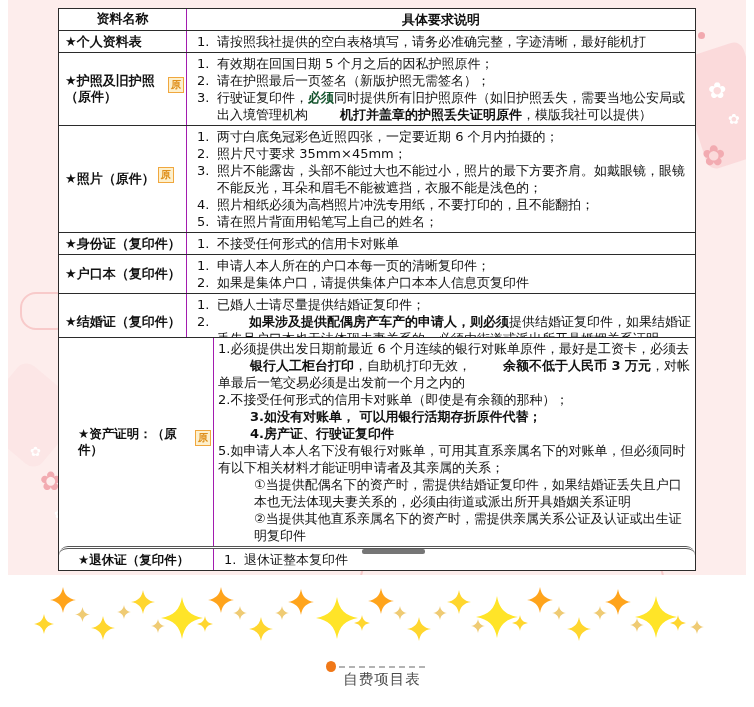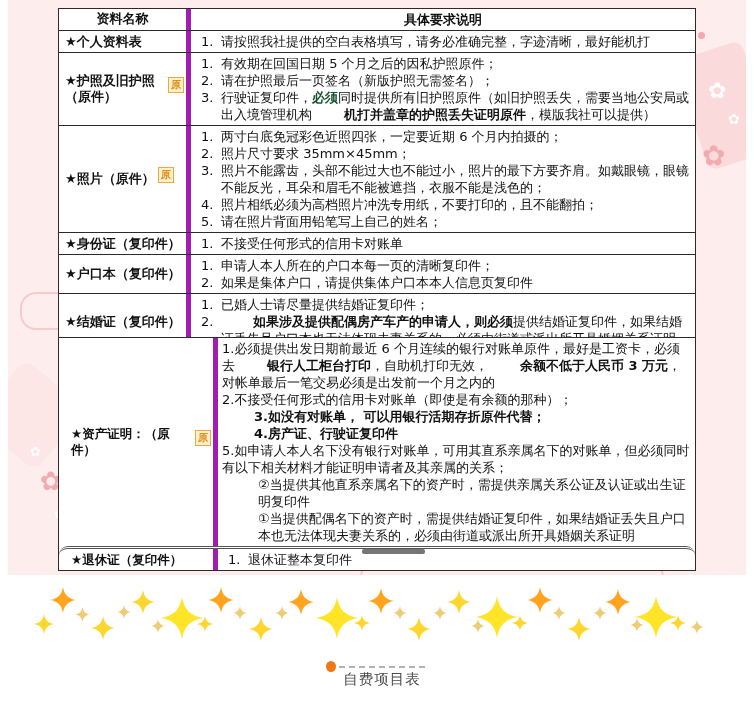--- a/index.html
+++ b/index.html
@@ -20,22 +20,22 @@
   .tbl{position:absolute;left:58px;width:638px;background:#ffffff;border:1px solid #2b2b2b;
        font-size:13px;color:#111;z-index:5;box-sizing:border-box;}
   #table1{top:8px;}
   #table2{top:337px;}
   .trow{display:flex;border-top:1px solid #2b2b2b;align-items:stretch;}
   .trow:first-child{border-top:none;}
   .trow.thick-top{border-top:3px double #555;border-radius:9px;}
   .thead .hcell{font-weight:bold;text-align:center;padding:2px 0;font-size:13px;}
   .tname{width:127px;flex:0 0 127px;box-sizing:border-box;padding:2px 2px 2px 6px;
          font-weight:bold;display:flex;align-items:center;line-height:16px;font-size:13px;}
-  #table2 .tname{width:154px;flex:0 0 154px;font-size:12.5px;padding-left:12px;}
-  .tcell{flex:1;border-left:5px solid #a21caf;box-sizing:border-box;padding:2px 4px;line-height:17px;}
+  #table2 .tname{width:154px;flex:0 0 154px;font-size:12.5px;padding-left:19px;}
+  .tcell{flex:1;border-left:1px solid #a21caf;box-sizing:border-box;padding:2px 4px;line-height:17px;}
   .item{display:flex;}
   .item .num{flex:0 0 26px;padding-left:6px;box-sizing:border-box;}
   .item .itext{flex:1;}
   .para{padding:0;}
   .para.ind{padding-left:36px;}
   .b{font-weight:bold;padding-left:32px;}
   .red{color:#14532d;font-weight:bold;}
   .badge{display:inline-block;border:1px solid #f0a73e;background:#fdf0cd;color:#df8f1a;
          font-size:10px;line-height:12px;padding:1px 2px;margin-left:3px;position:relative;top:-4px;font-weight:bold;}
 
@@ -186,22 +186,22 @@
         <div class="tname">
           <span>★资产证明：（原件）</span>
           <span class="badge">原</span>
         </div>
         <div class="tcell">
           <div class="para"><span>1.必须提供出发日期前最近 6 个月连续的银行对账单原件，最好是工资卡，必须去</span><span class="b">银行人工柜台打印</span><span>，自助机打印无效，</span><span class="b">余额不低于人民币 3 万元</span><span>，对帐单最后一笔交易必须是出发前一个月之内的</span></div>
           <div class="para"><span>2.不接受任何形式的信用卡对账单（即使是有余额的那种）；</span></div>
           <div class="para"><span class="b">3.如没有对账单， 可以用银行活期存折原件代替；</span></div>
           <div class="para"><span class="b">4.房产证、行驶证复印件</span></div>
           <div class="para"><span>5.如申请人本人名下没有银行对账单，可用其直系亲属名下的对账单，但必须同时有以下相关材料才能证明申请者及其亲属的关系；</span></div>
+          <div class="para ind"><span>①当提供配偶名下的资产时，需提供结婚证复印件，如果结婚证丢失且户口本也无法体现夫妻关系的，必须由街道或派出所开具婚姻关系证明</span></div>
           <div class="para ind"><span>②当提供其他直系亲属名下的资产时，需提供亲属关系公证及认证或出生证明复印件</span></div>
-          <div class="para ind"><span>①当提供配偶名下的资产时，需提供结婚证复印件，如果结婚证丢失且户口本也无法体现夫妻关系的，必须由街道或派出所开具婚姻关系证明</span></div>
         </div>
       </div>
       <div class="trow thick-top">
         <div class="tname">
           <span>★退休证（复印件）</span>
         </div>
         <div class="tcell">
           <div class="item">
             <span class="num">1.</span>
             <div class="itext"><span>退休证整本复印件</span></div>

